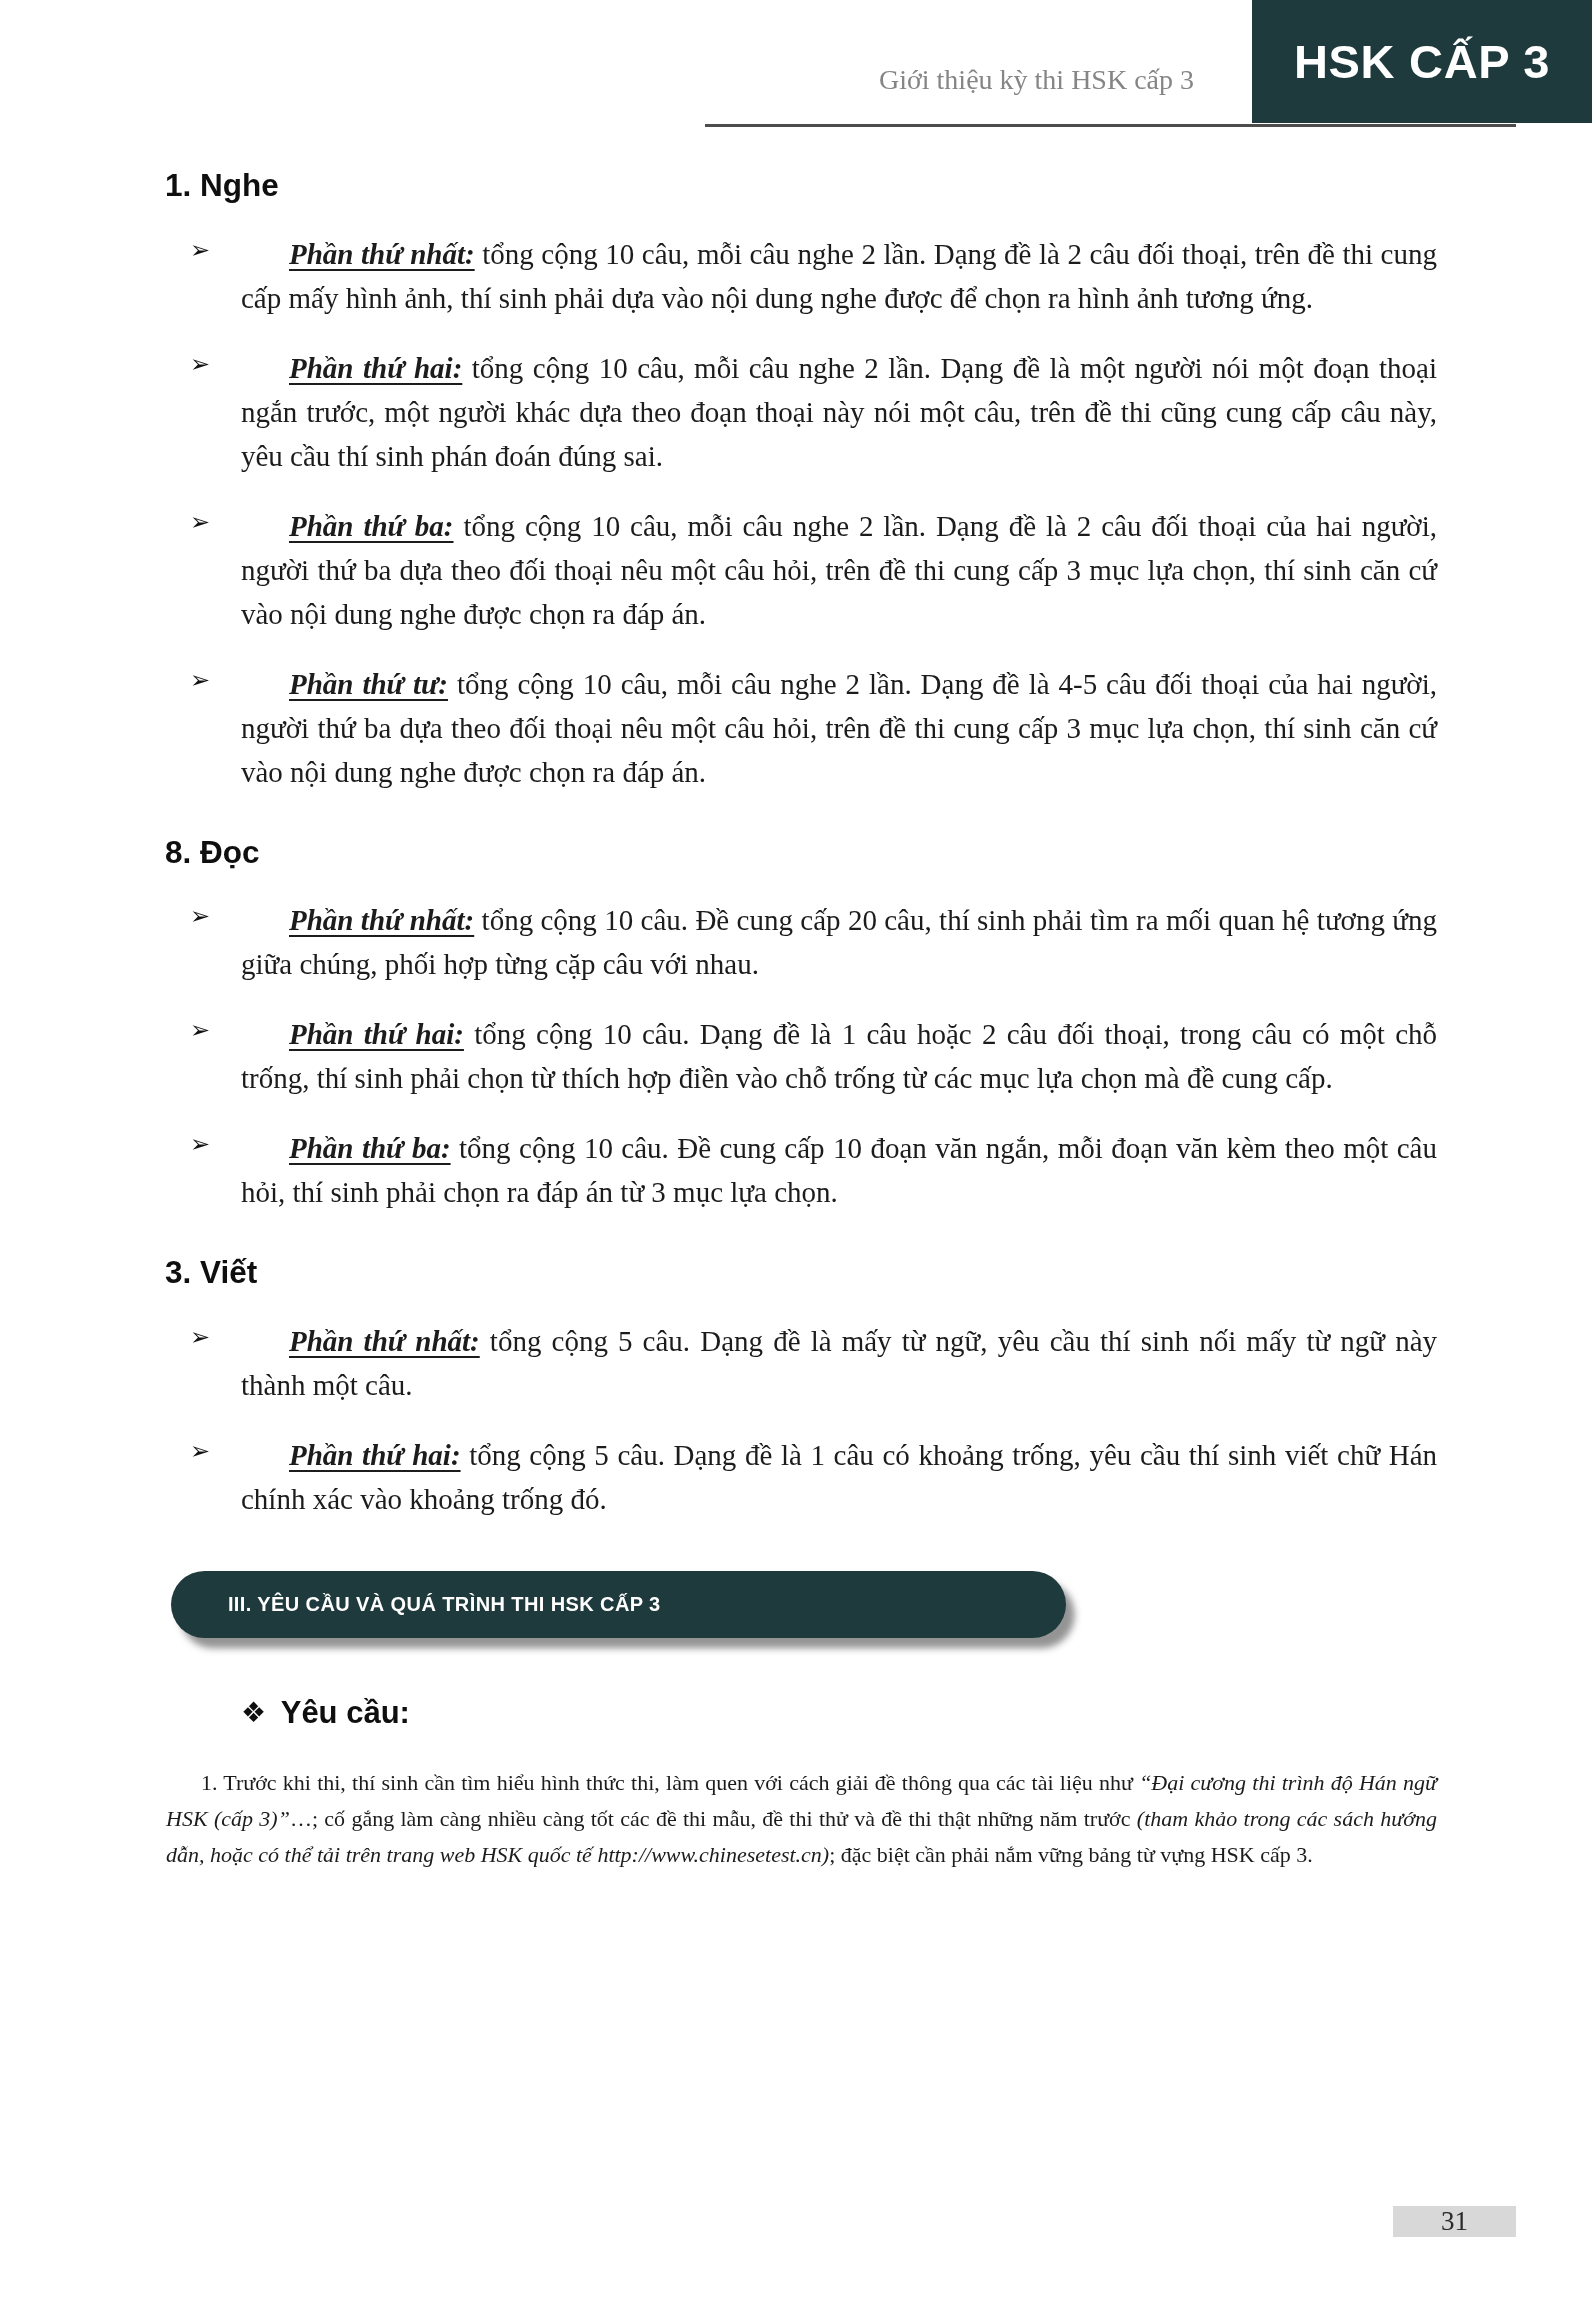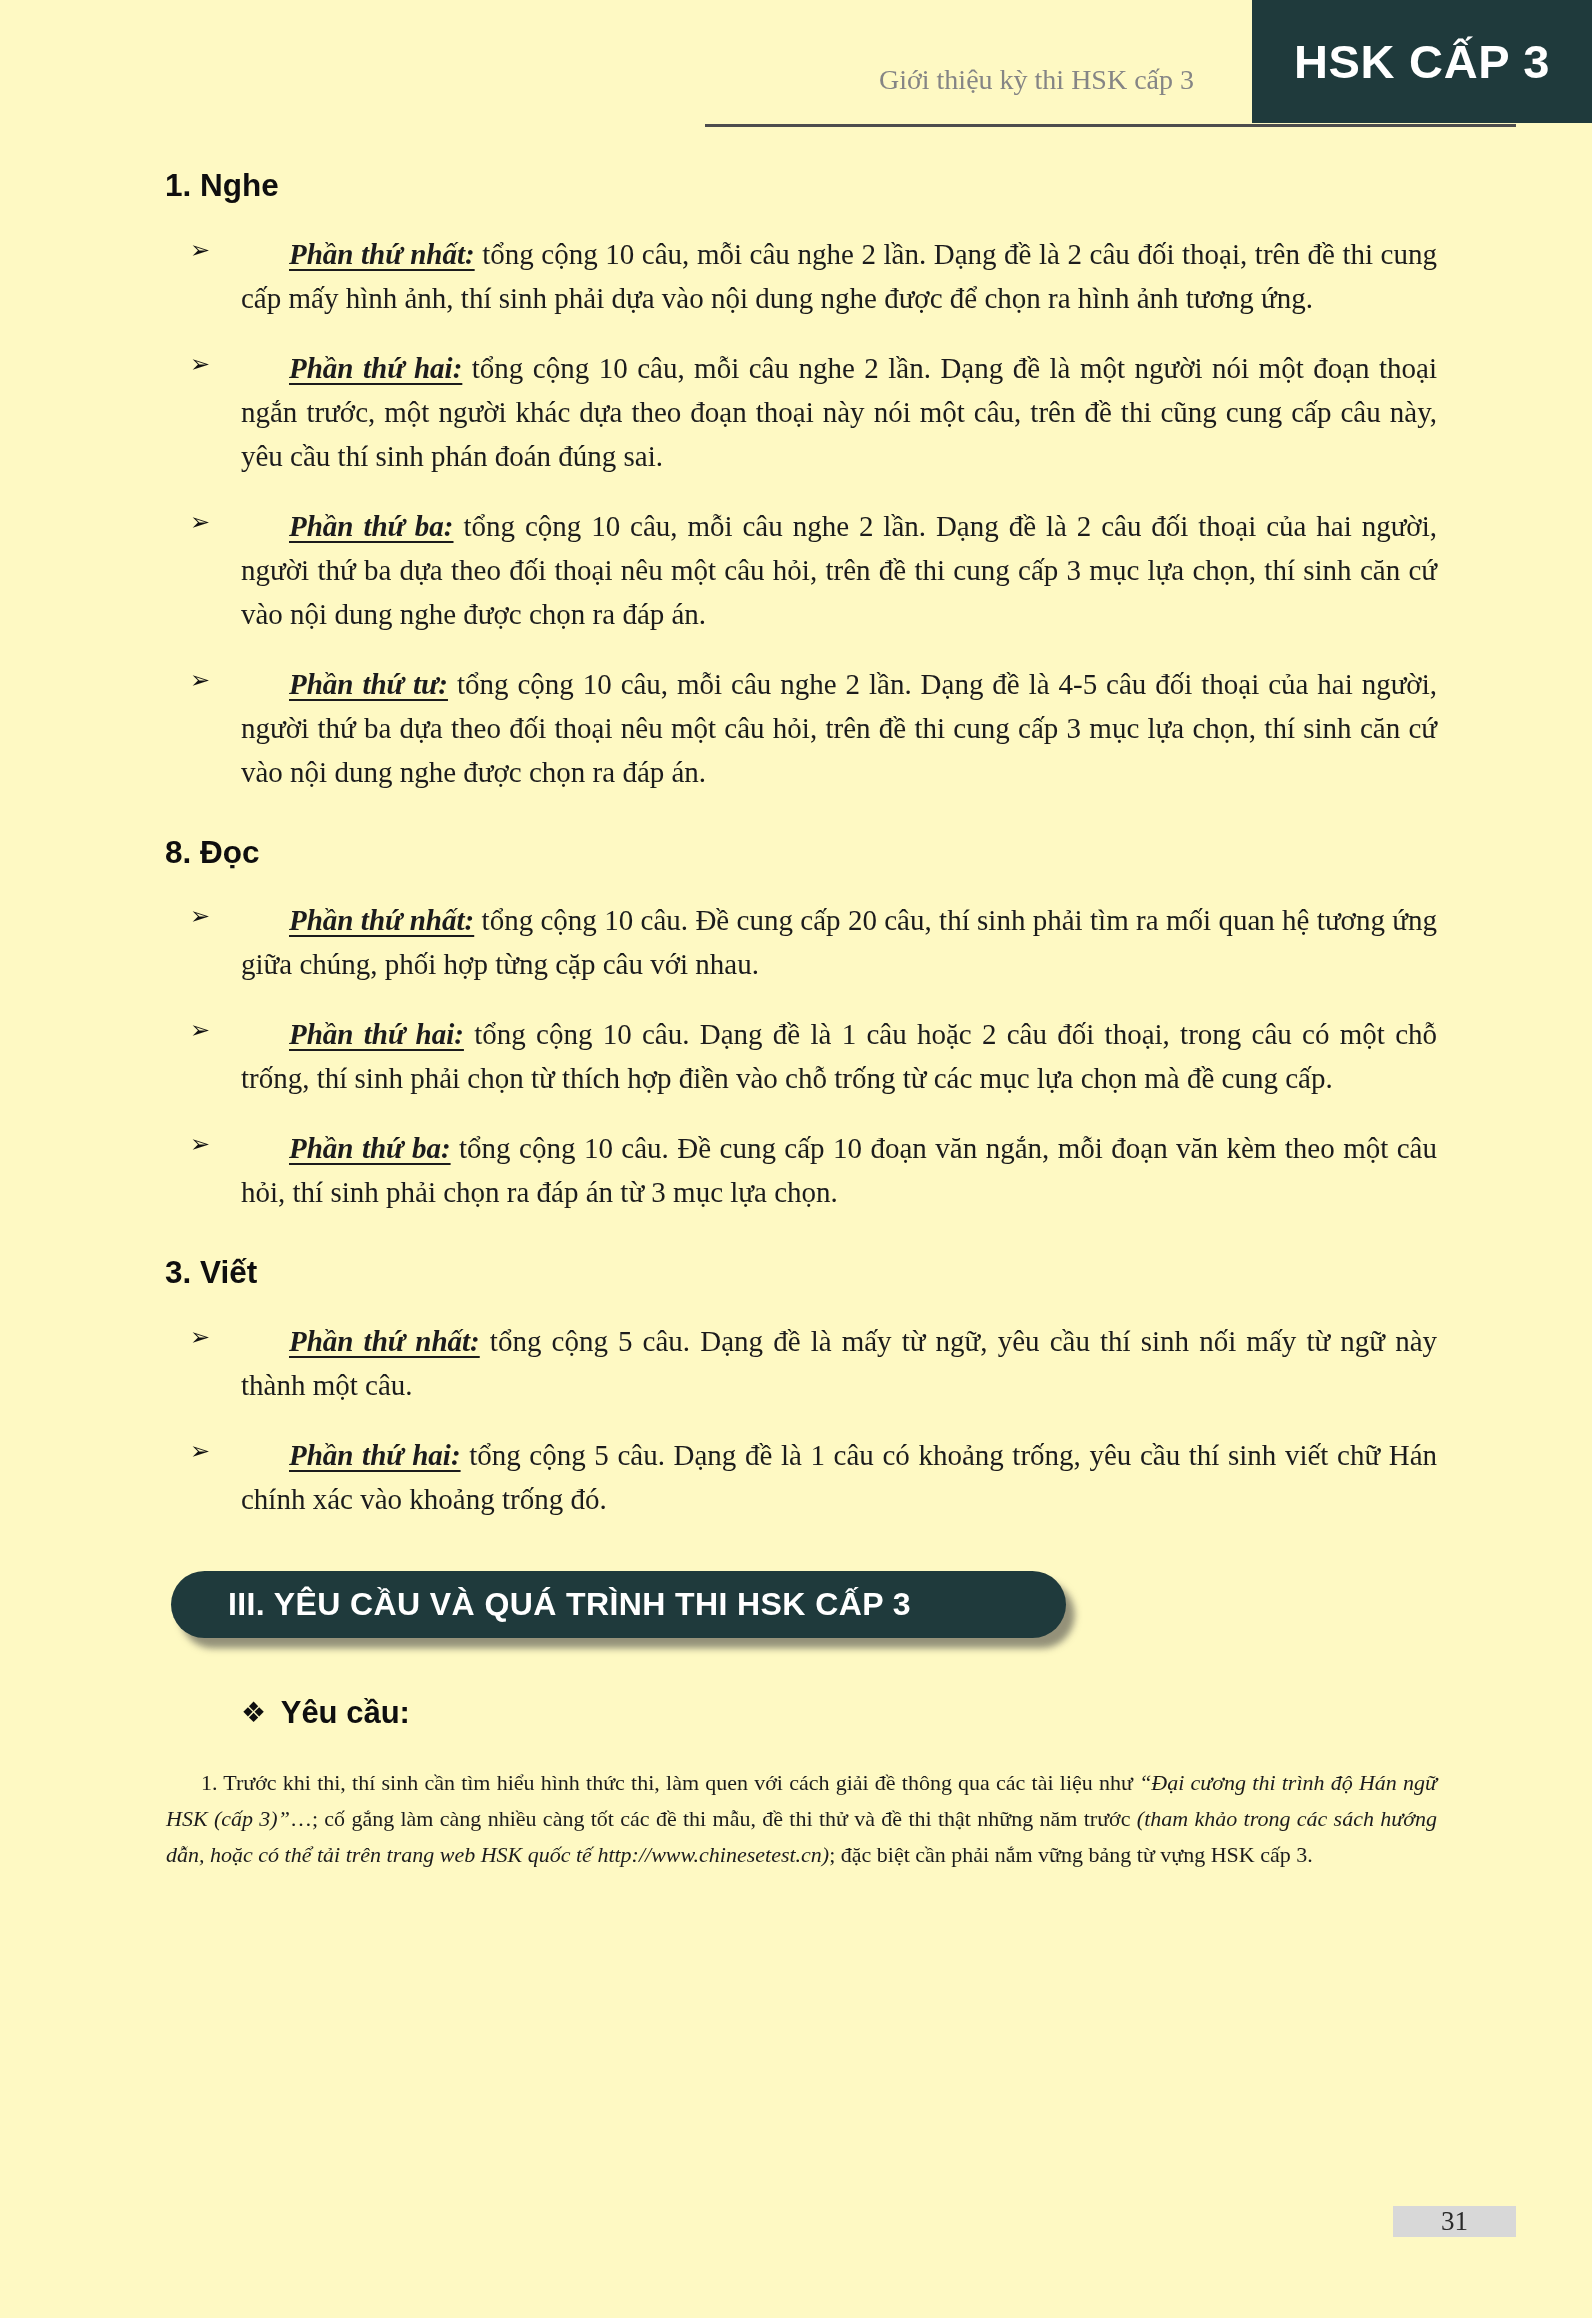--- a/index.html
+++ b/index.html
@@ -1,21 +1,21 @@
 <!DOCTYPE html>
 <html style="--accent: #1f3a3c; --rule: #4d4d4d; --muted: #858585; --plate: #d8d8d8;font-size:11.7px"><head>
 <meta charset="utf-8">
 <style>
   html, body { margin: 0; padding: 0; background: #e8e8e8; }
   .page {
     position: relative;
     width: 1592px;
     height: 2319px;
     margin: 0 auto;
-    background: #fef9c3;
+    background: #ffffff;
     font-family: "Liberation Serif", "DejaVu Serif", serif;
     color: #1c1c1c;
     overflow: hidden;
   }
 
   
   .running-title {
     position: absolute;
     top: 64px;
     right: 398px;
@@ -98,21 +98,21 @@
     margin: 50px 0 0 5.9px;
     width: 895px;
     height: 67px;
     box-sizing: border-box;
     padding-left: 57px;
     background: var(--accent, #1f3a3c);
     border-radius: 34px;
     color: #ffffff;
     font-family: "Liberation Sans", "DejaVu Sans", sans-serif;
     font-weight: bold;
-    font-size: 32px;
+    font-size: 20px;
     letter-spacing: 0.4px;
     display: flex;
     align-items: center;
     box-shadow: 8.8px 10.3px 7.3px rgba(60, 60, 60, 0.55);
   }
 
   
   .subheading {
     margin: 57px 0 0 76px;
     font-family: "Liberation Sans", "DejaVu Sans", sans-serif;

